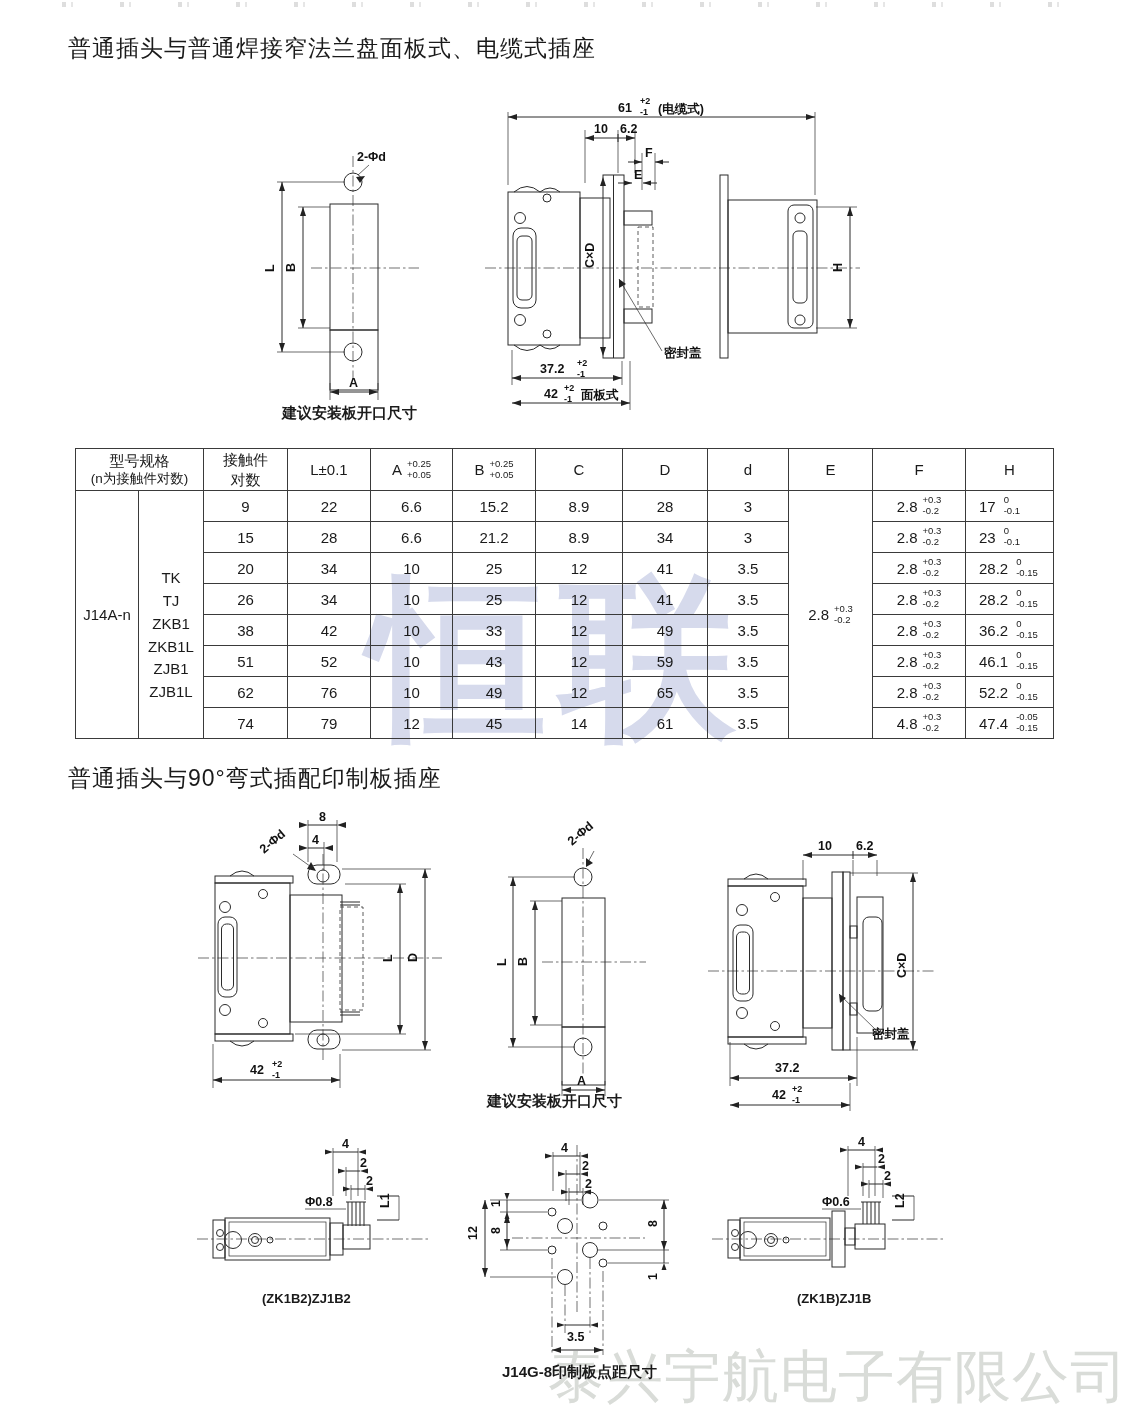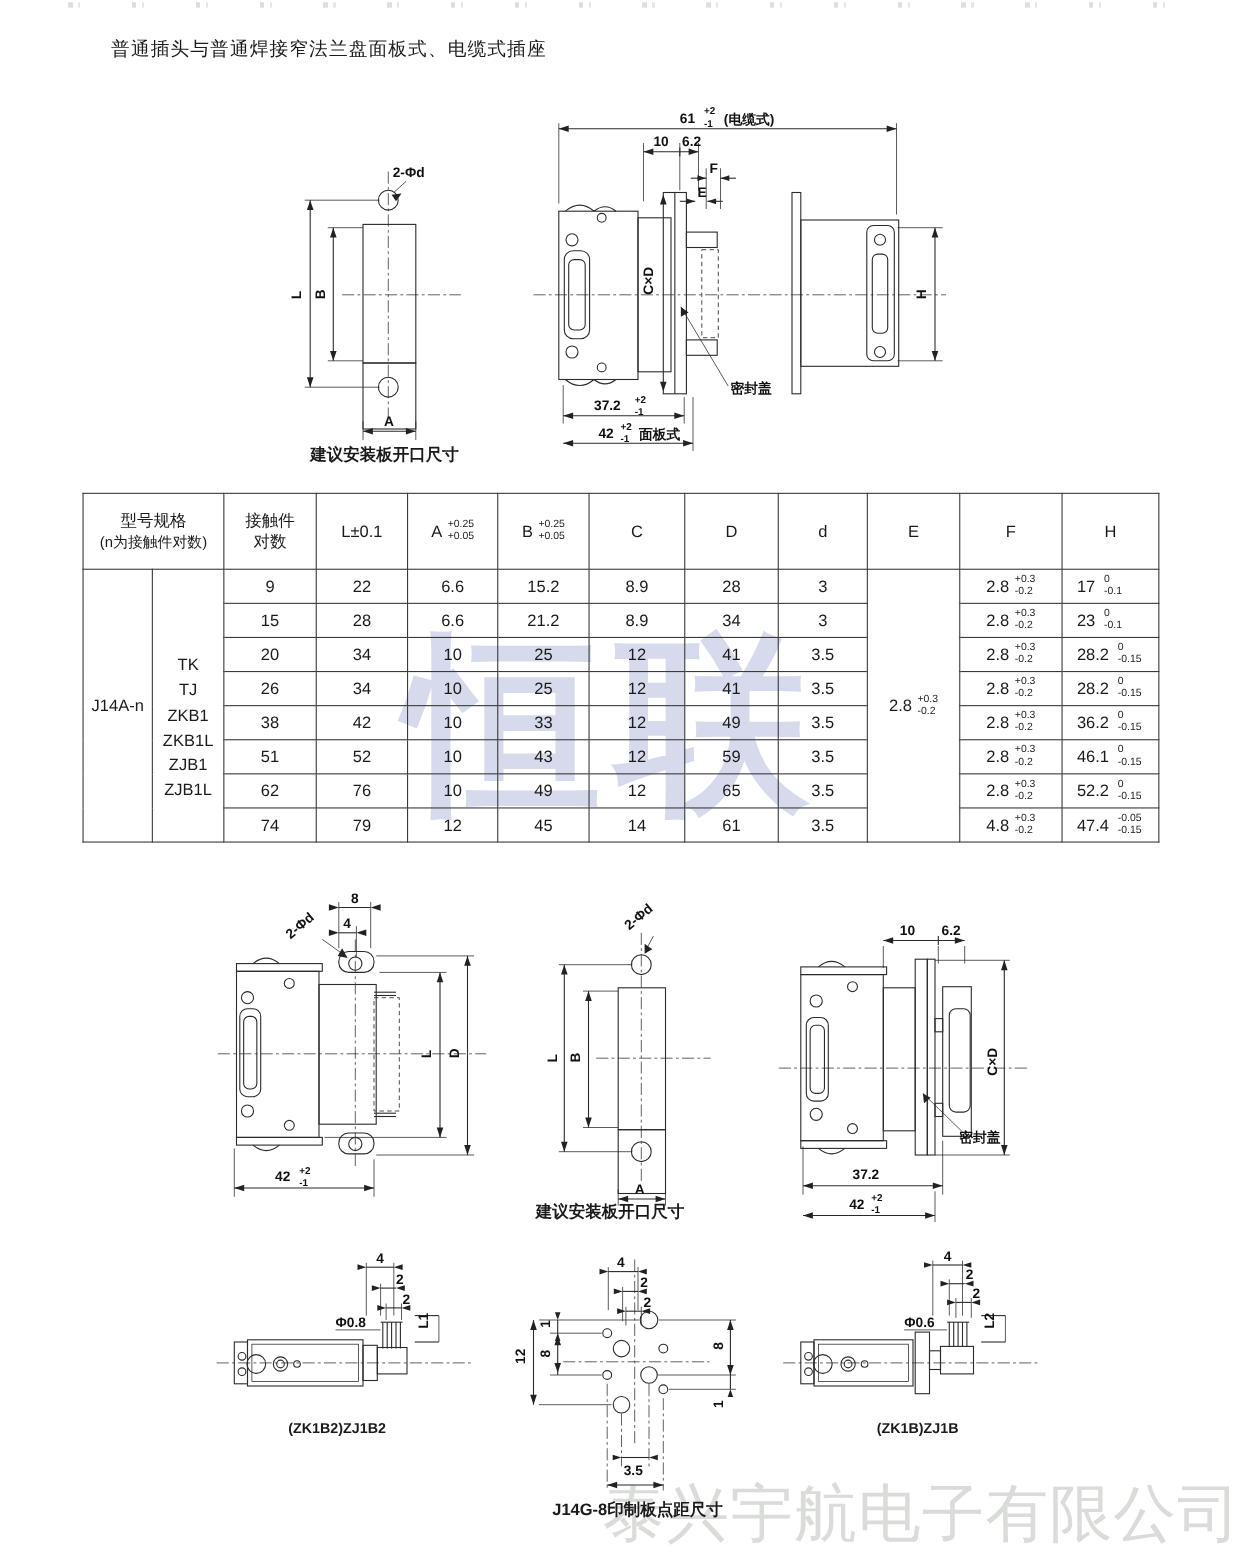--- a/index.html
+++ b/index.html
@@ -1,20 +1,20 @@
 <!DOCTYPE html>
 <html><head>
 <meta charset="utf-8">
 <style>
   html,body { margin:0; padding:0; background:#888; }
   .page { position:relative; width:1121px; height:1424px; background:#ffffff; overflow:hidden;
           font-family:"Liberation Sans", sans-serif; color:#1a1a1a; margin:0 auto; }
   .remnant { position:absolute; left:62px; top:2px; width:1000px; height:5px; opacity:.45;
              background:repeating-linear-gradient(90deg,#b5b5b5 0 4px,transparent 4px 9px,#c8c8c8 9px 11px,transparent 11px 58px); }
-  .sec-title { position:absolute; font-size:17px; font-weight:500; letter-spacing:1px; z-index:2; white-space:nowrap;margin-left:33px; }
+  .sec-title { position:absolute; font-size:23px; font-weight:500; letter-spacing:1px; z-index:2; white-space:nowrap; }
   .caption { position:absolute; font-size:15px; font-weight:700; z-index:2; white-space:nowrap; }
   .caption.small { font-size:13px; }
   .wm-center { position:absolute; left:370px; top:570px; z-index:0; line-height:1;
                font-family:"DejaVu Serif", serif; font-weight:700; font-size:176px;
                color:#d6daec; letter-spacing:14px; white-space:nowrap; }
   .wm-bottom { position:absolute; left:548px; top:1348px; z-index:0; line-height:1;
                font-family:"DejaVu Serif", serif; font-size:57px; color:#d9dcd8;
                letter-spacing:1px; white-space:nowrap; }
   svg.draw { position:absolute; z-index:1; overflow:visible; }
   .ln  { fill:none; stroke:#2b2b2b; stroke-width:1; }
@@ -24,21 +24,21 @@
   .ar  { fill:#222; stroke:none; }
   svg text { fill:#111; font-family:"Liberation Sans", sans-serif; }
   text.dim  { font-size:12.5px; font-weight:700; }
   text.dimS { font-size:9px;   font-weight:700; }
   text.cn   { font-size:12.5px; font-weight:700; }
   
   .spec { position:absolute; left:75px; top:448px; z-index:1; border-collapse:collapse;
           table-layout:fixed; background:transparent; }
   .spec th,.spec td { border:1px solid #3a3a3a; text-align:center; vertical-align:middle;
           font-size:15px; font-weight:400; padding:0; overflow:hidden; }
-  .spec thead tr { height:69px; }
+  .spec thead tr { height:42px; }
   .spec tbody tr { height:31px; }
   .two-line div { line-height:1.3; }
   .hdr-sub { font-size:13.5px; }
   .tol { display:inline-flex; flex-direction:column; font-size:9.5px; line-height:1.15;
          text-align:left; margin-left:3px;justify-content:flex-end; }
   .tol i { font-style:normal; display:block; }
   .withtol { display:flex; align-items:center; justify-content:center; gap:2px; }
   .hcell { display:flex; align-items:center; justify-content:flex-start; padding-left:13px; gap:5px; }
   .models { line-height:1.53; font-size:15px;margin-top:42px; }
 </style>
@@ -464,20 +464,21 @@
               <span class="tol">
                 <i>-0.05</i>
                 <i>-0.15</i>
               </span>
             </div>
           </td>
       </tr>
     </tbody>
   </table>
 
+  <div class="sec-title" style="left:68px;top:763px">普通插头与90°弯式插配印制板插座</div>
 
   <svg class="draw" style="left:190px;top:812px" width="290" height="310" viewBox="0 0 290 310">
     <line class="cl" x1="8" y1="146" x2="252" y2="146"></line>
     <line class="cl" x1="133" y1="42" x2="133" y2="248"></line>
 
     <line class="thin" x1="118" y1="8" x2="118" y2="50"></line>
     <line class="thin" x1="147" y1="8" x2="147" y2="50"></line>
     <line class="ln" x1="118" y1="13" x2="147" y2="13"></line>
     <path class="ar" d="M118,13 l-9,-3 l0,6 z"></path>
       <path class="ar" d="M147,13 l9,-3 l0,6 z"></path>

